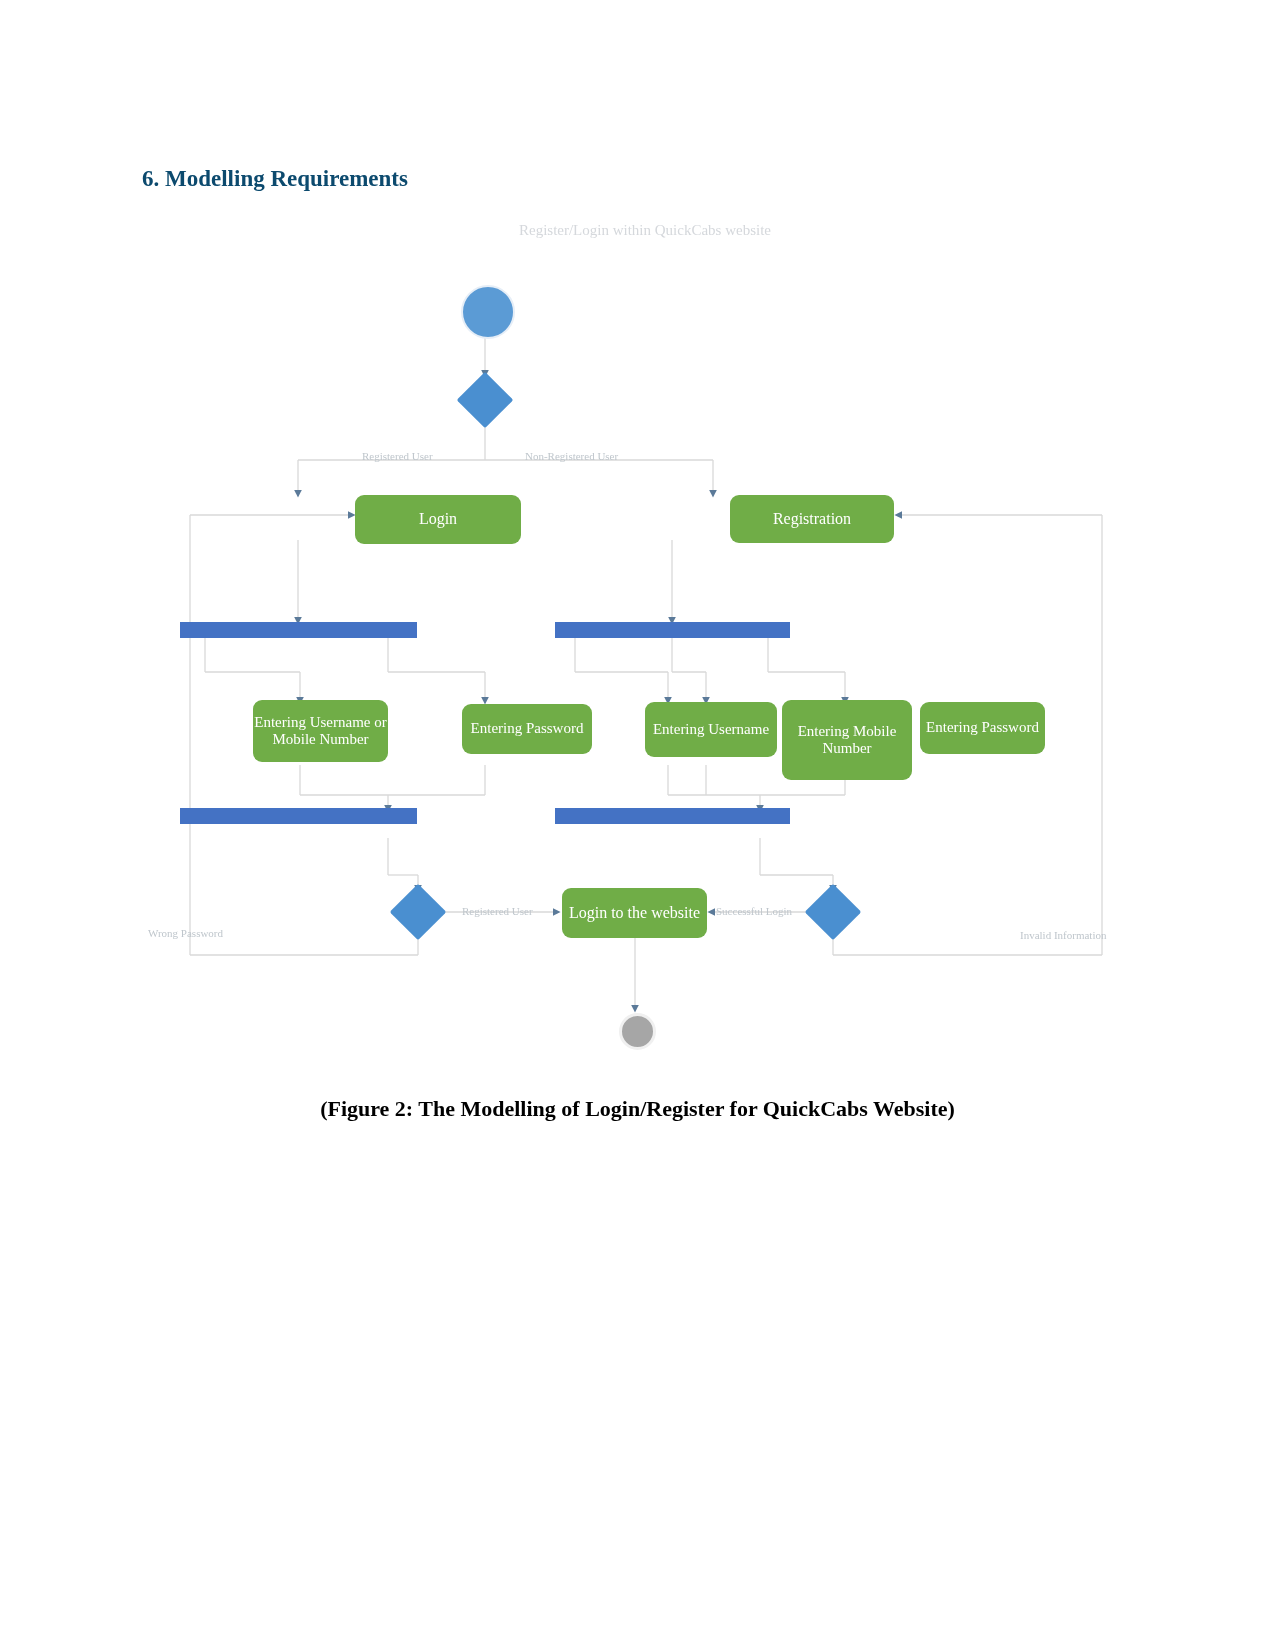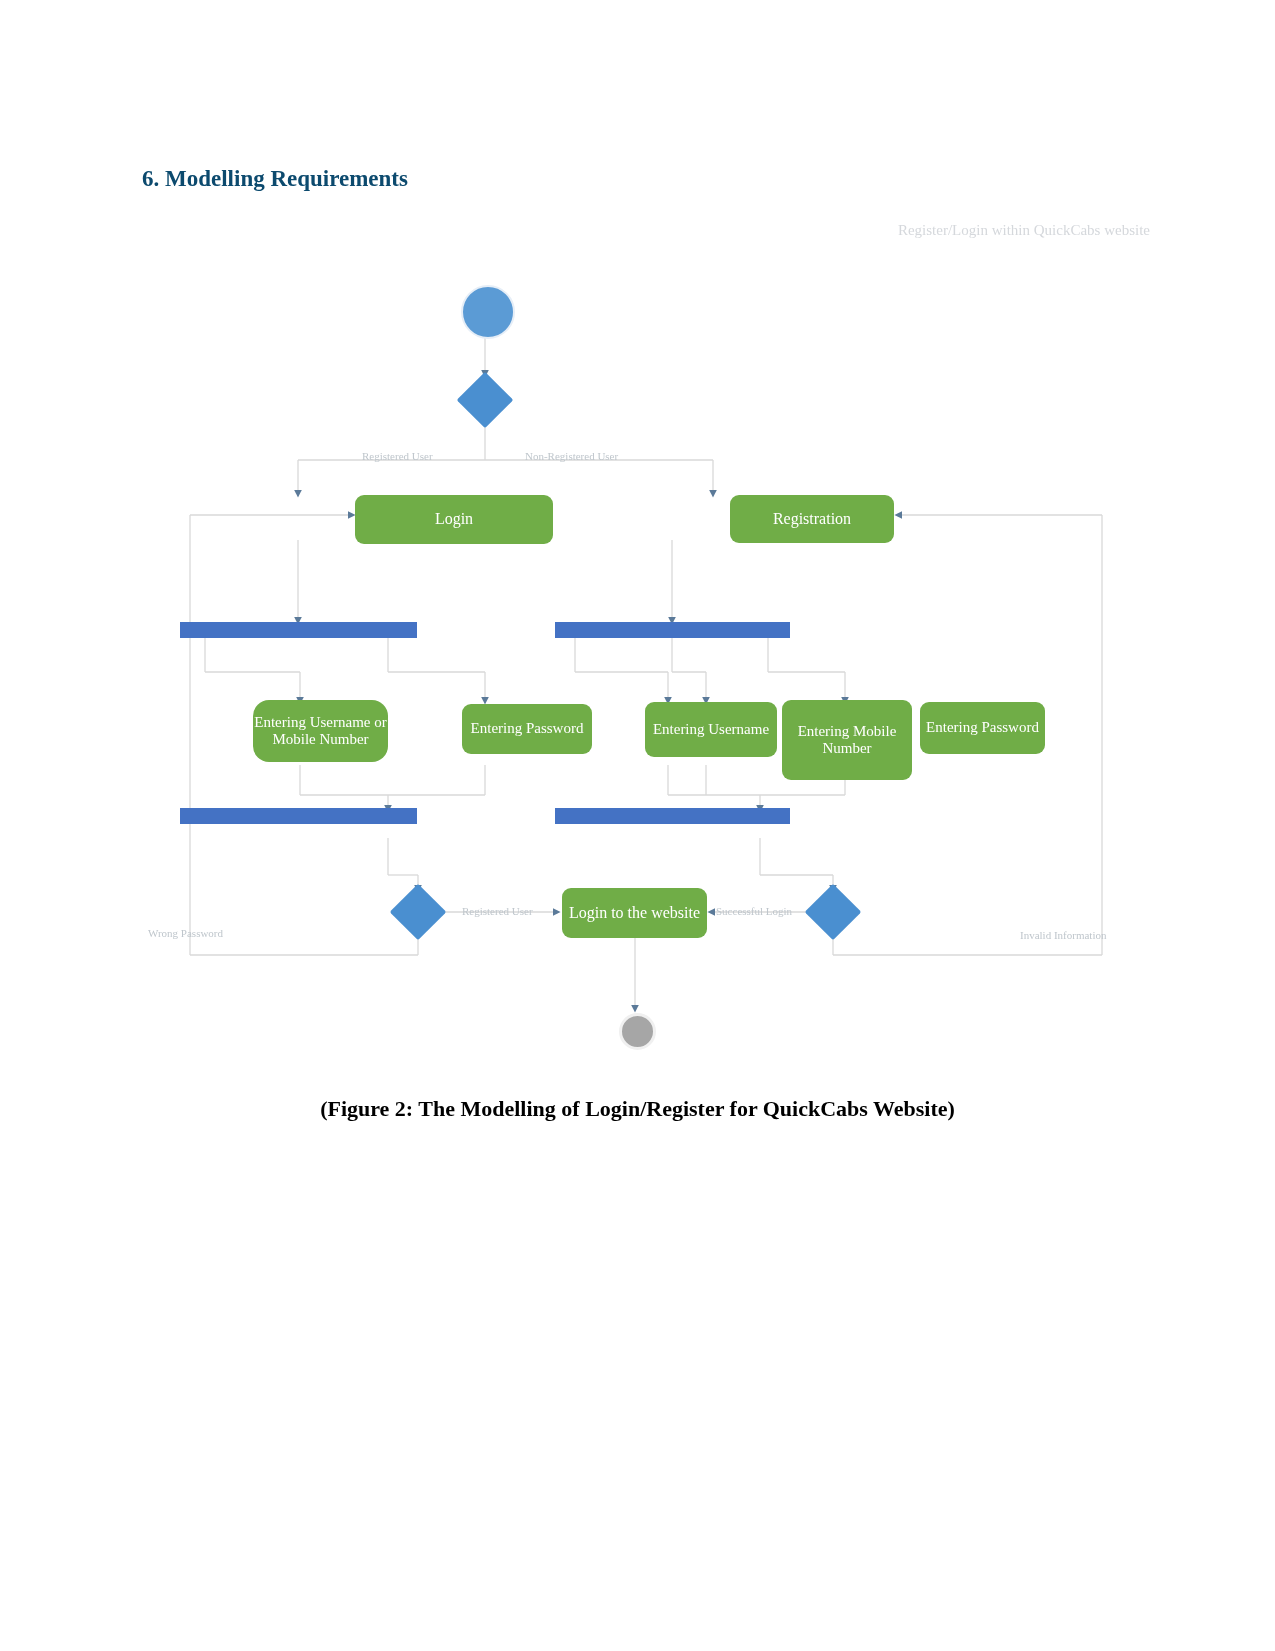--- a/index.html
+++ b/index.html
@@ -40,21 +40,21 @@
 
   
   .diagram {
     position:absolute; left:140px; top:210px;
     width:1010px; height:850px;
   }
   .diagram svg { position:absolute; left:0; top:0; }
 
   .dtitle {
     position:absolute; left:0; top:12px; width:1010px;
-    text-align:right;
+    text-align:center;
     font-size:15px; color:#d5d8dc;
     white-space:nowrap;
   }
 
   .node {
     position:absolute;
     box-sizing:border-box;
     display:flex; align-items:center; justify-content:center;
     text-align:center;
     color:#ffffff;
@@ -197,27 +197,27 @@
       </g>
     </svg>
 
     <div class="startnode" style="left:321px; top:75px; width:50px; height:50px;"></div>
 
     <div class="diamond" style="left:325px; top:170px; width:40px; height:40px;"></div>
 
     <div class="edge-label" style="left:222px; top:240px;">Registered User</div>
     <div class="edge-label" style="left:385px; top:240px;">Non-Registered User</div>
 
-    <div class="node big" style="left:215px; top:285px; width:198px; height:49px;">Login</div>
+    <div class="node big" style="left:215px; top:285px; width:166px; height:49px;">Login</div>
     <div class="node big" style="left:590px; top:285px; width:164px; height:48px;">Registration</div>
 
     <div class="bar" style="left:40px; top:412px; width:237px;"></div>
     <div class="bar" style="left:415px; top:412px; width:235px;"></div>
 
-    <div class="node small" style="left:113px; top:490px; width:135px; height:62px;border-radius:16px;">Entering Username or Mobile Number</div>
+    <div class="node small" style="left:113px; top:490px; width:135px; height:62px;">Entering Username or Mobile Number</div>
     <div class="node small" style="left:322px; top:494px; width:130px; height:50px;">Entering Password</div>
 
     <div class="node small" style="left:505px; top:492px; width:132px; height:55px;">Entering Username</div>
     <div class="node small" style="left:642px; top:490px; width:130px; height:80px;">Entering Mobile Number</div>
     <div class="node small" style="left:780px; top:492px; width:125px; height:52px;">Entering Password</div>
 
     <div class="bar" style="left:40px; top:598px; width:237px;"></div>
     <div class="bar" style="left:415px; top:598px; width:235px;"></div>
 
     <div class="edge-label" style="left:8px; top:717px;">Wrong Password</div>

